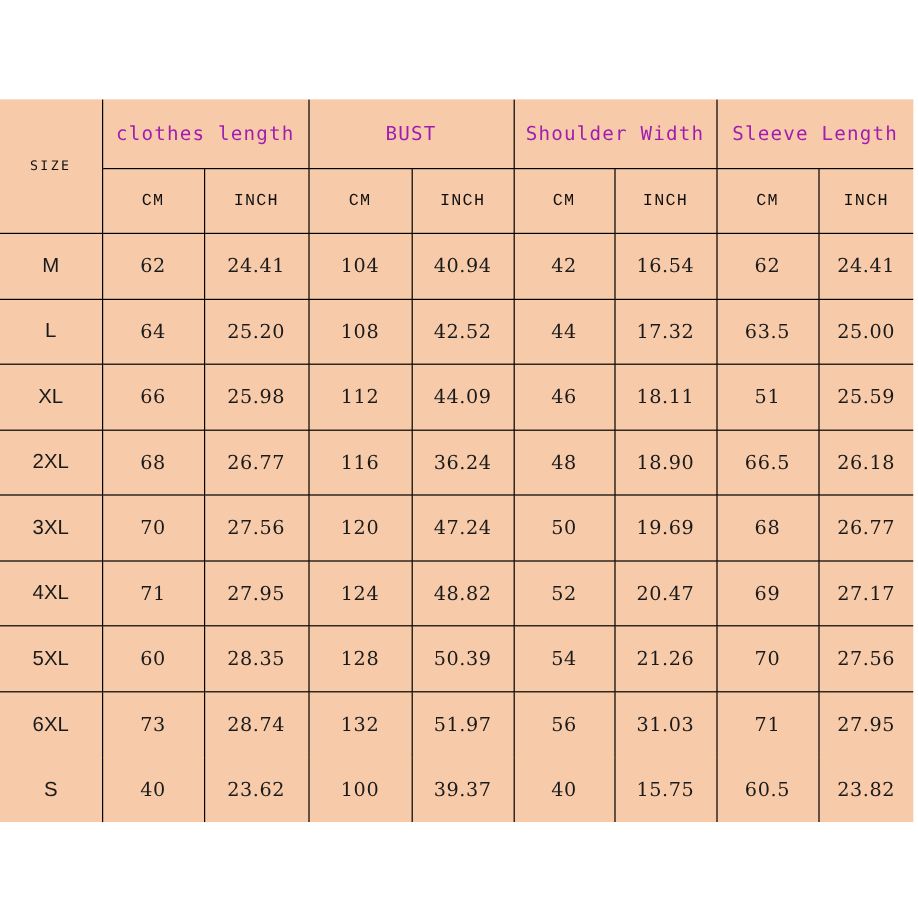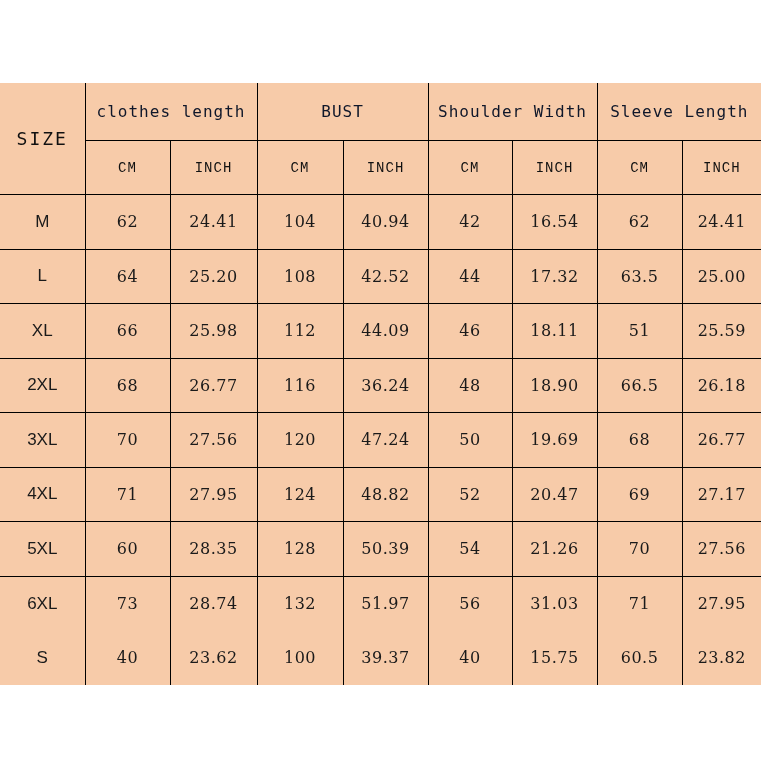--- a/index.html
+++ b/index.html
@@ -56,28 +56,28 @@
   }
   table.size-chart tr:last-child > td {
     border-bottom: none;
   }
 
   
   .group-head {
     font-family: "DejaVu Sans Mono", "Liberation Mono", monospace;
     font-size: 16px;
     letter-spacing: 1px;
-    color: #0f172a;
+    color: #a21caf;
     height: 57px;
   }
 
   
   .size-head {
     font-family: "DejaVu Sans Mono", "Liberation Mono", monospace;
-    font-size: 18px;
+    font-size: 11px;
     letter-spacing: 2px;
     color: #111111;
   }
 
   
   .unit-head {
     font-family: Liberation Mono, monospace;
     font-size: 14px;
     font-weight: bold;
     letter-spacing: 1px;

